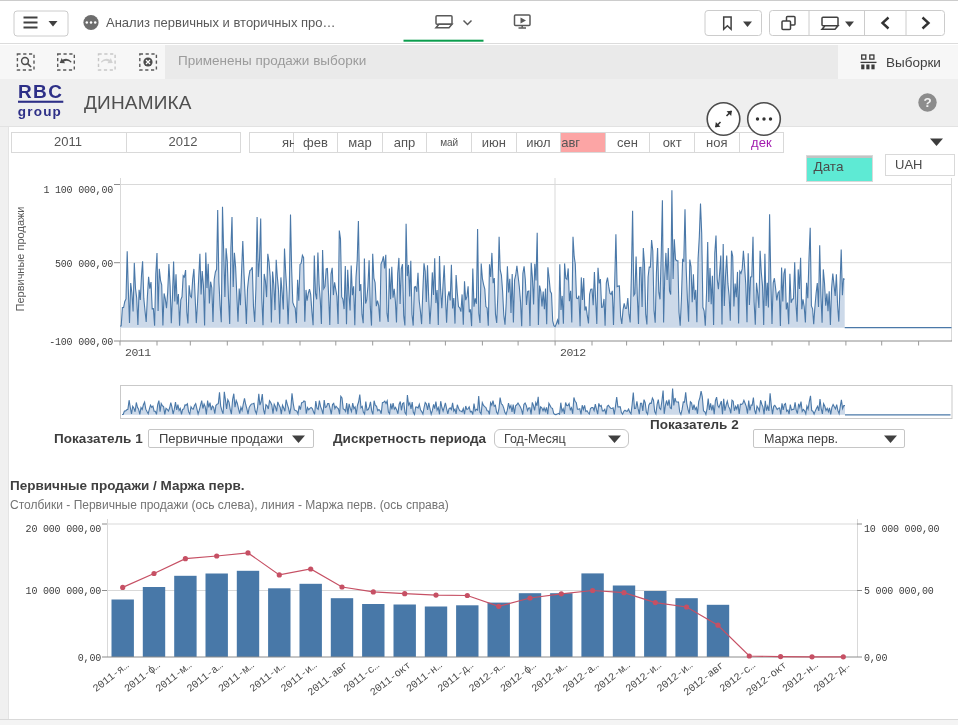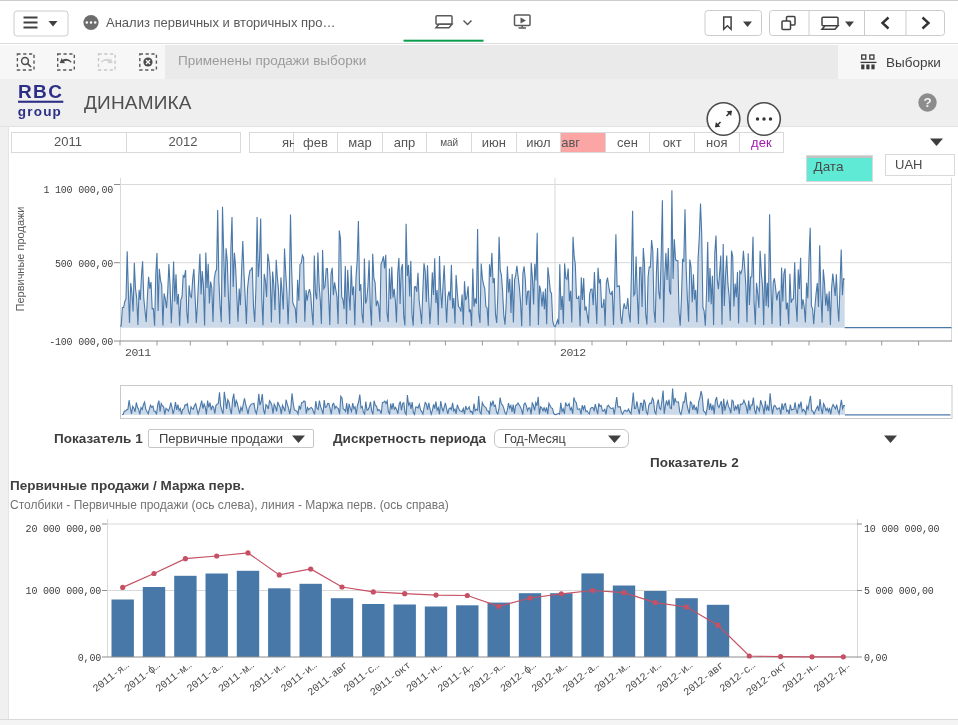--- a/index.html
+++ b/index.html
@@ -198,21 +198,22 @@
 <div class="abs" style="left:54px;top:430px;font-size:13.5px;font-weight:bold;color:#3d3d3d;">Показатель 1</div>
 <div class="abs" style="left:148px;top:428px;width:165.5px;height:19px;background:#fff;border:1px solid #c6c6c6;border-radius:2px;font-size:13px;color:#404040;padding:1px 0 0 10px;">Первичные продажи</div>
 <svg class="abs" style="left:291px;top:434px" width="15" height="9" viewBox="0 0 15 9">
       <path d="M1,0.5 h13 l-6.5,7.5 Z" fill="#404040"></path>
     </svg>
 <div class="abs" style="left:333px;top:430px;font-size:13.5px;font-weight:bold;color:#3d3d3d;">Дискретность периода</div>
 <div class="abs" style="left:494px;top:428px;width:135px;height:19px;background:#fff;border:1px solid #c6c6c6;border-radius:6px;font-size:12.5px;color:#404040;padding:2px 0 0 9px;">Год-Месяц</div>
 <svg class="abs" style="left:607px;top:434px" width="15" height="9" viewBox="0 0 15 9">
       <path d="M1,0.5 h13 l-6.5,7.5 Z" fill="#404040"></path>
     </svg>
-<div class="abs" style="left:650px;top:454px;font-size:13.5px;font-weight:bold;color:#3d3d3d;">Показатель 2</div>
+<div class="abs" style="left:650px;top:416px;font-size:13.5px;font-weight:bold;color:#3d3d3d;">Показатель 2</div>
+<div class="abs" style="left:753px;top:428px;width:152px;height:19px;background:#fff;border:1px solid #c6c6c6;border-radius:2px;font-size:12.5px;color:#404040;padding:2px 0 0 10px;">Маржа перв.</div>
 <svg class="abs" style="left:883px;top:434px" width="15" height="9" viewBox="0 0 15 9">
       <path d="M1,0.5 h13 l-6.5,7.5 Z" fill="#404040"></path>
     </svg>
 
 <svg class="abs" style="left:0;top:460px" width="958" height="258" viewBox="0 460 958 258">
   <text x="10" y="489" font-family="Liberation Sans, sans-serif" font-size="13.5" font-weight="bold" fill="#404040">Первичные продажи / Маржа перв.</text>
   <text x="10" y="508" font-family="Liberation Sans, sans-serif" font-size="12" fill="#737373">Столбики - Первичные продажи (ось слева), линия - Маржа перв. (ось справа)</text>
   <g stroke="#d9d9d9">
     <line x1="107" y1="523" x2="857" y2="523"></line>
     <line x1="107" y1="589.5" x2="857" y2="589.5"></line>

